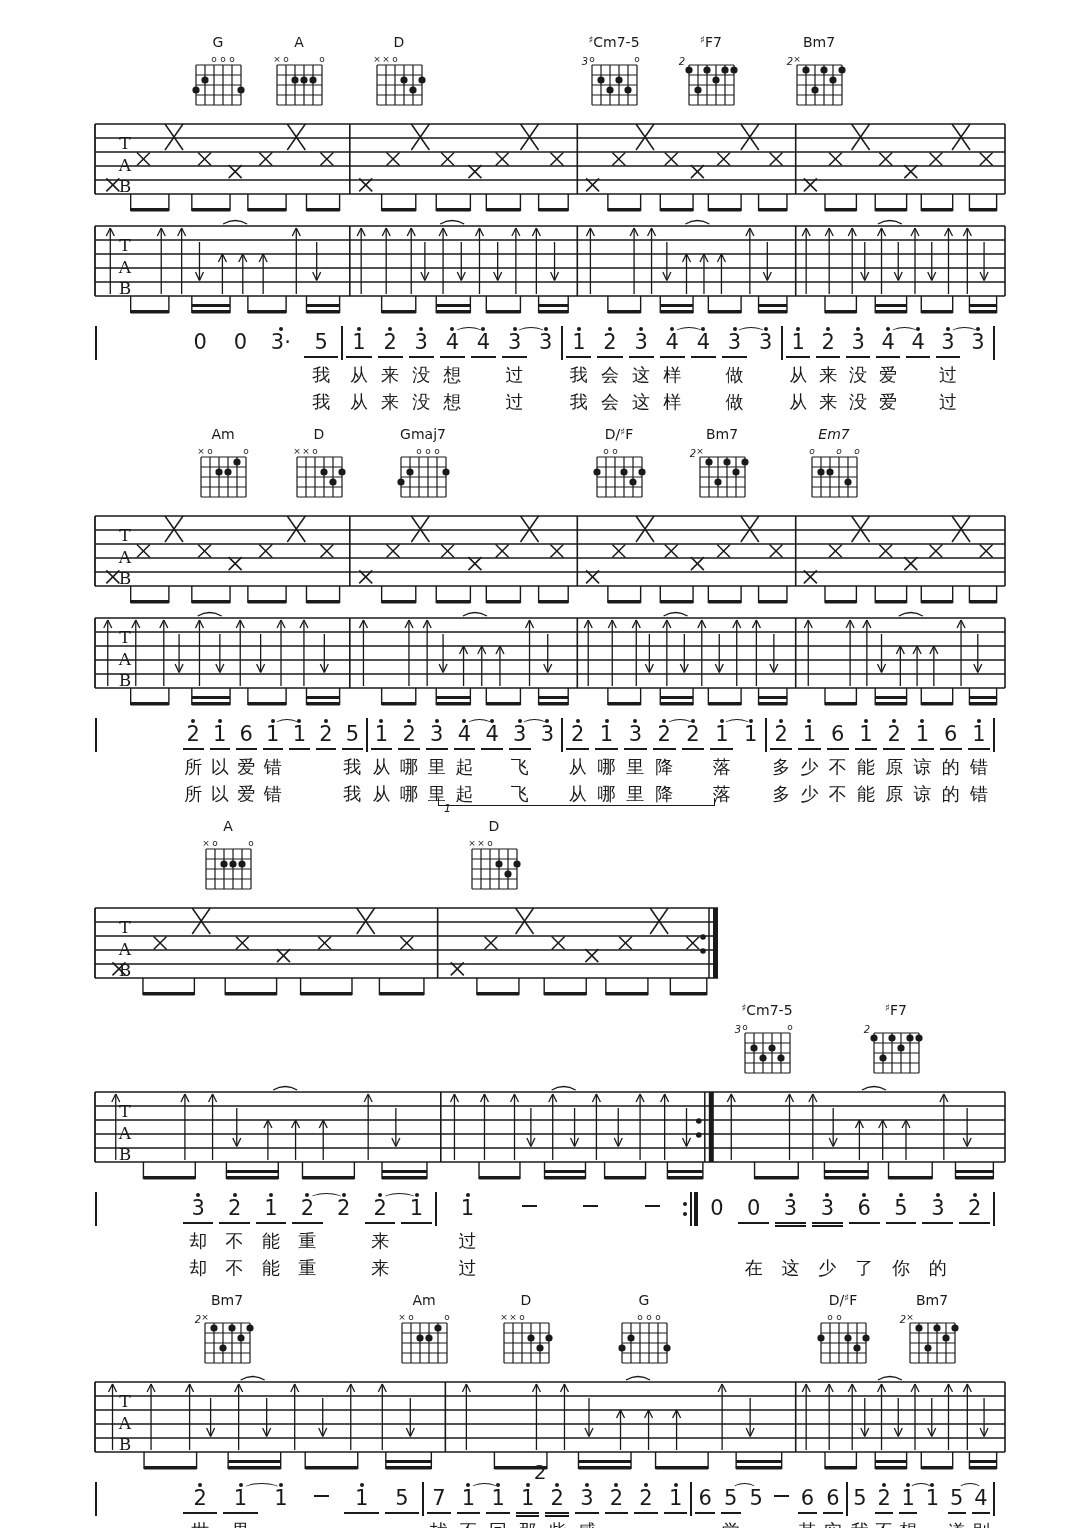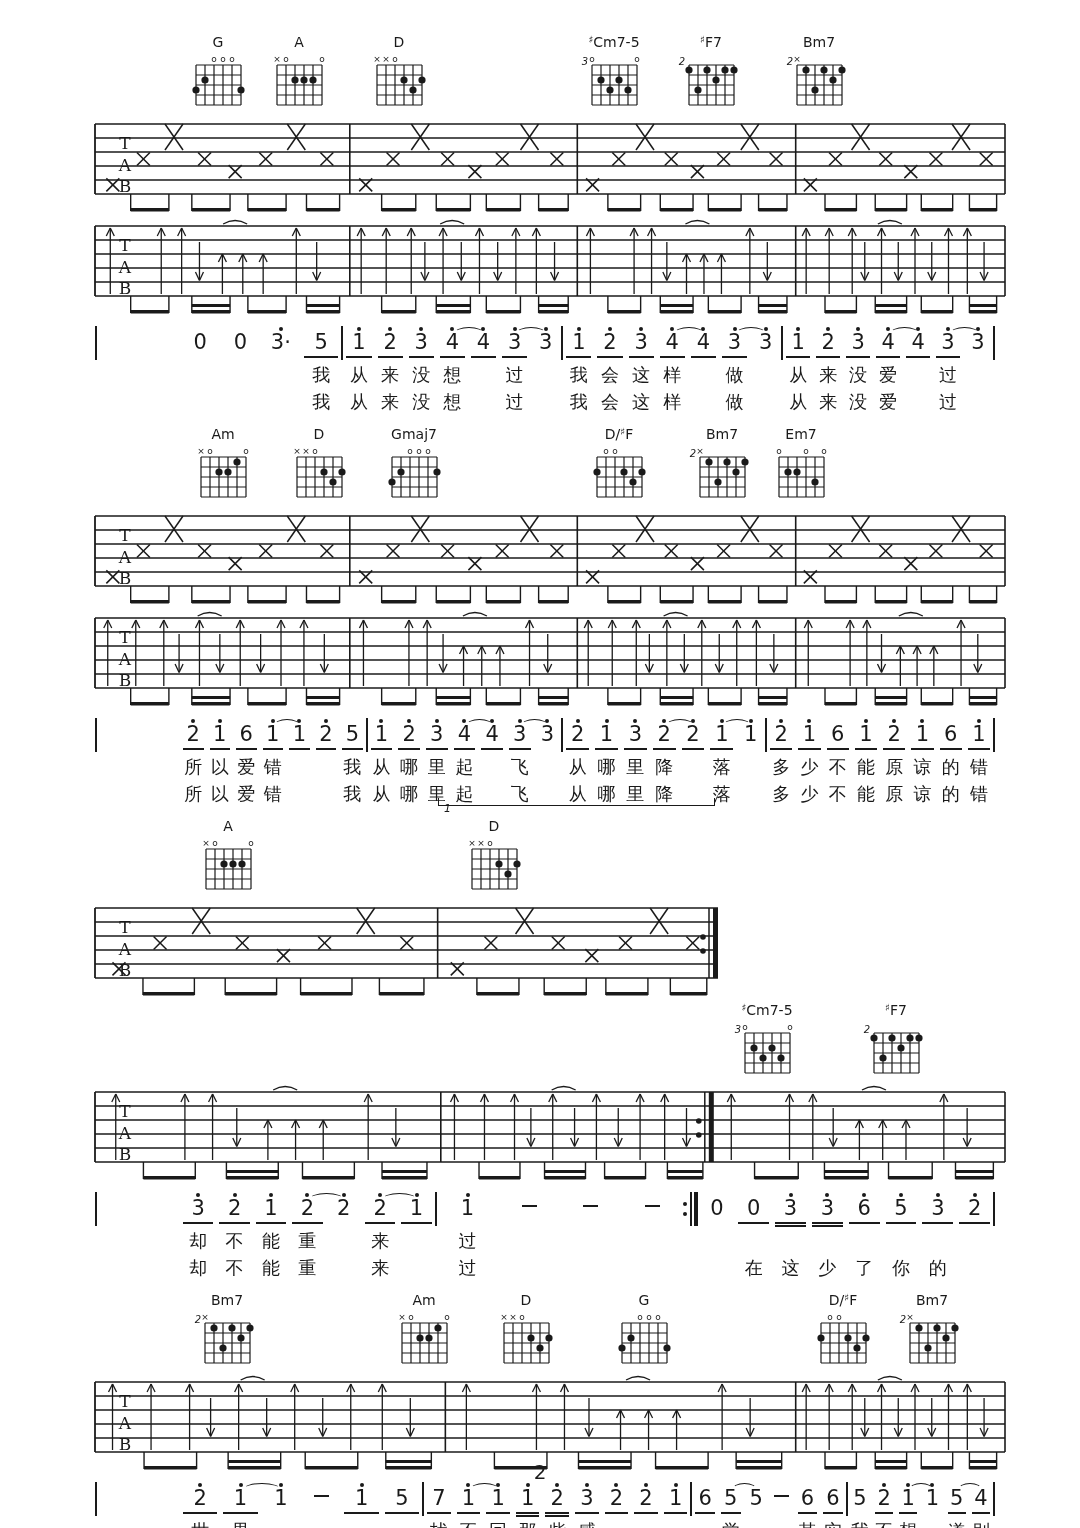--- a/index.html
+++ b/index.html
@@ -812,21 +812,21 @@
               <line x1="55" y1="31" x2="55" y2="71" stroke="#1a1a1a" stroke-width="1.2"></line>
               <line x1="10" y1="31" x2="55" y2="31" stroke="#1a1a1a" stroke-width="1.2"></line>
               <line x1="10" y1="41" x2="55" y2="41" stroke="#1a1a1a" stroke-width="1.2"></line>
               <line x1="10" y1="51" x2="55" y2="51" stroke="#1a1a1a" stroke-width="1.2"></line>
               <line x1="10" y1="61" x2="55" y2="61" stroke="#1a1a1a" stroke-width="1.2"></line>
               <line x1="10" y1="71" x2="55" y2="71" stroke="#1a1a1a" stroke-width="1.2"></line>
               <circle cx="37" cy="46" r="3.6" fill="#1a1a1a"></circle>
               <circle cx="55" cy="46" r="3.6" fill="#1a1a1a"></circle>
               <circle cx="46" cy="56" r="3.6" fill="#1a1a1a"></circle>
             </svg></div>
-          <div class="chord" style="left: 312px;"><svg width="72" height="82" viewBox="0 0 72 82">
+          <div class="chord" style="left: 321px;"><svg width="72" height="82" viewBox="0 0 72 82">
               <text x="32" y="13" text-anchor="middle" font-size="14" fill="#1a1a1a" font-family="&quot;DejaVu Sans&quot;,sans-serif">Gmaj7</text>
               <text x="28" y="28" text-anchor="middle" font-size="9" fill="#1a1a1a">o</text>
               <text x="37" y="28" text-anchor="middle" font-size="9" fill="#1a1a1a">o</text>
               <text x="46" y="28" text-anchor="middle" font-size="9" fill="#1a1a1a">o</text>
               <line x1="10" y1="31" x2="10" y2="71" stroke="#1a1a1a" stroke-width="1.2"></line>
               <line x1="19" y1="31" x2="19" y2="71" stroke="#1a1a1a" stroke-width="1.2"></line>
               <line x1="28" y1="31" x2="28" y2="71" stroke="#1a1a1a" stroke-width="1.2"></line>
               <line x1="37" y1="31" x2="37" y2="71" stroke="#1a1a1a" stroke-width="1.2"></line>
               <line x1="46" y1="31" x2="46" y2="71" stroke="#1a1a1a" stroke-width="1.2"></line>
               <line x1="55" y1="31" x2="55" y2="71" stroke="#1a1a1a" stroke-width="1.2"></line>
@@ -873,21 +873,21 @@
               <line x1="16" y1="41" x2="61" y2="41" stroke="#1a1a1a" stroke-width="1.2"></line>
               <line x1="16" y1="51" x2="61" y2="51" stroke="#1a1a1a" stroke-width="1.2"></line>
               <line x1="16" y1="61" x2="61" y2="61" stroke="#1a1a1a" stroke-width="1.2"></line>
               <line x1="16" y1="71" x2="61" y2="71" stroke="#1a1a1a" stroke-width="1.2"></line>
               <circle cx="25" cy="36" r="3.6" fill="#1a1a1a"></circle>
               <circle cx="43" cy="36" r="3.6" fill="#1a1a1a"></circle>
               <circle cx="61" cy="36" r="3.6" fill="#1a1a1a"></circle>
               <circle cx="52" cy="46" r="3.6" fill="#1a1a1a"></circle>
               <circle cx="34" cy="56" r="3.6" fill="#1a1a1a"></circle>
             </svg></div>
-          <div class="chord" style="left: 699px;"><svg width="72" height="82" viewBox="0 0 72 82">
+          <div class="chord" style="left: 732px; font-style: italic;"><svg width="72" height="82" viewBox="0 0 72 82">
               <text x="32" y="13" text-anchor="middle" font-size="14" fill="#1a1a1a" font-family="&quot;DejaVu Sans&quot;,sans-serif">Em7</text>
               <text x="10" y="28" text-anchor="middle" font-size="9" fill="#1a1a1a">o</text>
               <text x="37" y="28" text-anchor="middle" font-size="9" fill="#1a1a1a">o</text>
               <text x="55" y="28" text-anchor="middle" font-size="9" fill="#1a1a1a">o</text>
               <line x1="10" y1="31" x2="10" y2="71" stroke="#1a1a1a" stroke-width="1.2"></line>
               <line x1="19" y1="31" x2="19" y2="71" stroke="#1a1a1a" stroke-width="1.2"></line>
               <line x1="28" y1="31" x2="28" y2="71" stroke="#1a1a1a" stroke-width="1.2"></line>
               <line x1="37" y1="31" x2="37" y2="71" stroke="#1a1a1a" stroke-width="1.2"></line>
               <line x1="46" y1="31" x2="46" y2="71" stroke="#1a1a1a" stroke-width="1.2"></line>
               <line x1="55" y1="31" x2="55" y2="71" stroke="#1a1a1a" stroke-width="1.2"></line>

